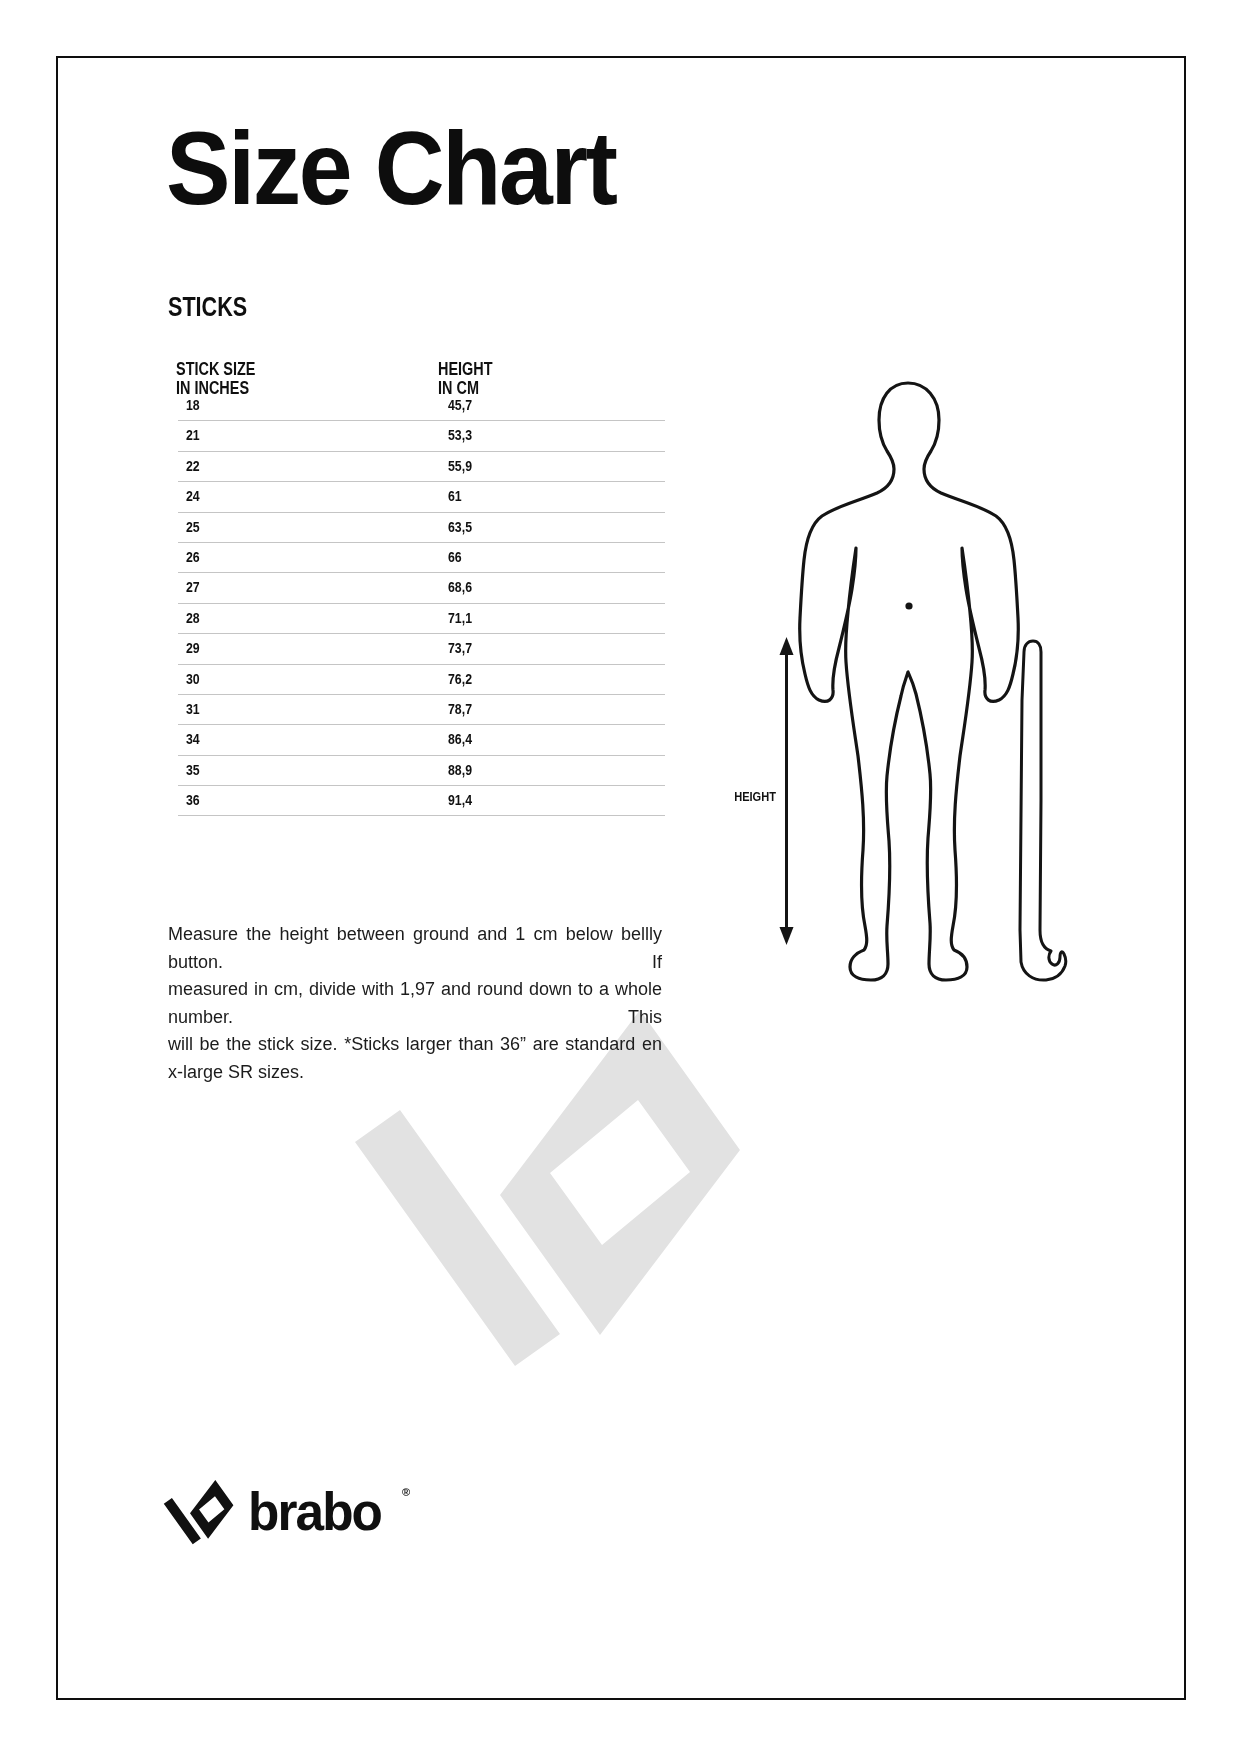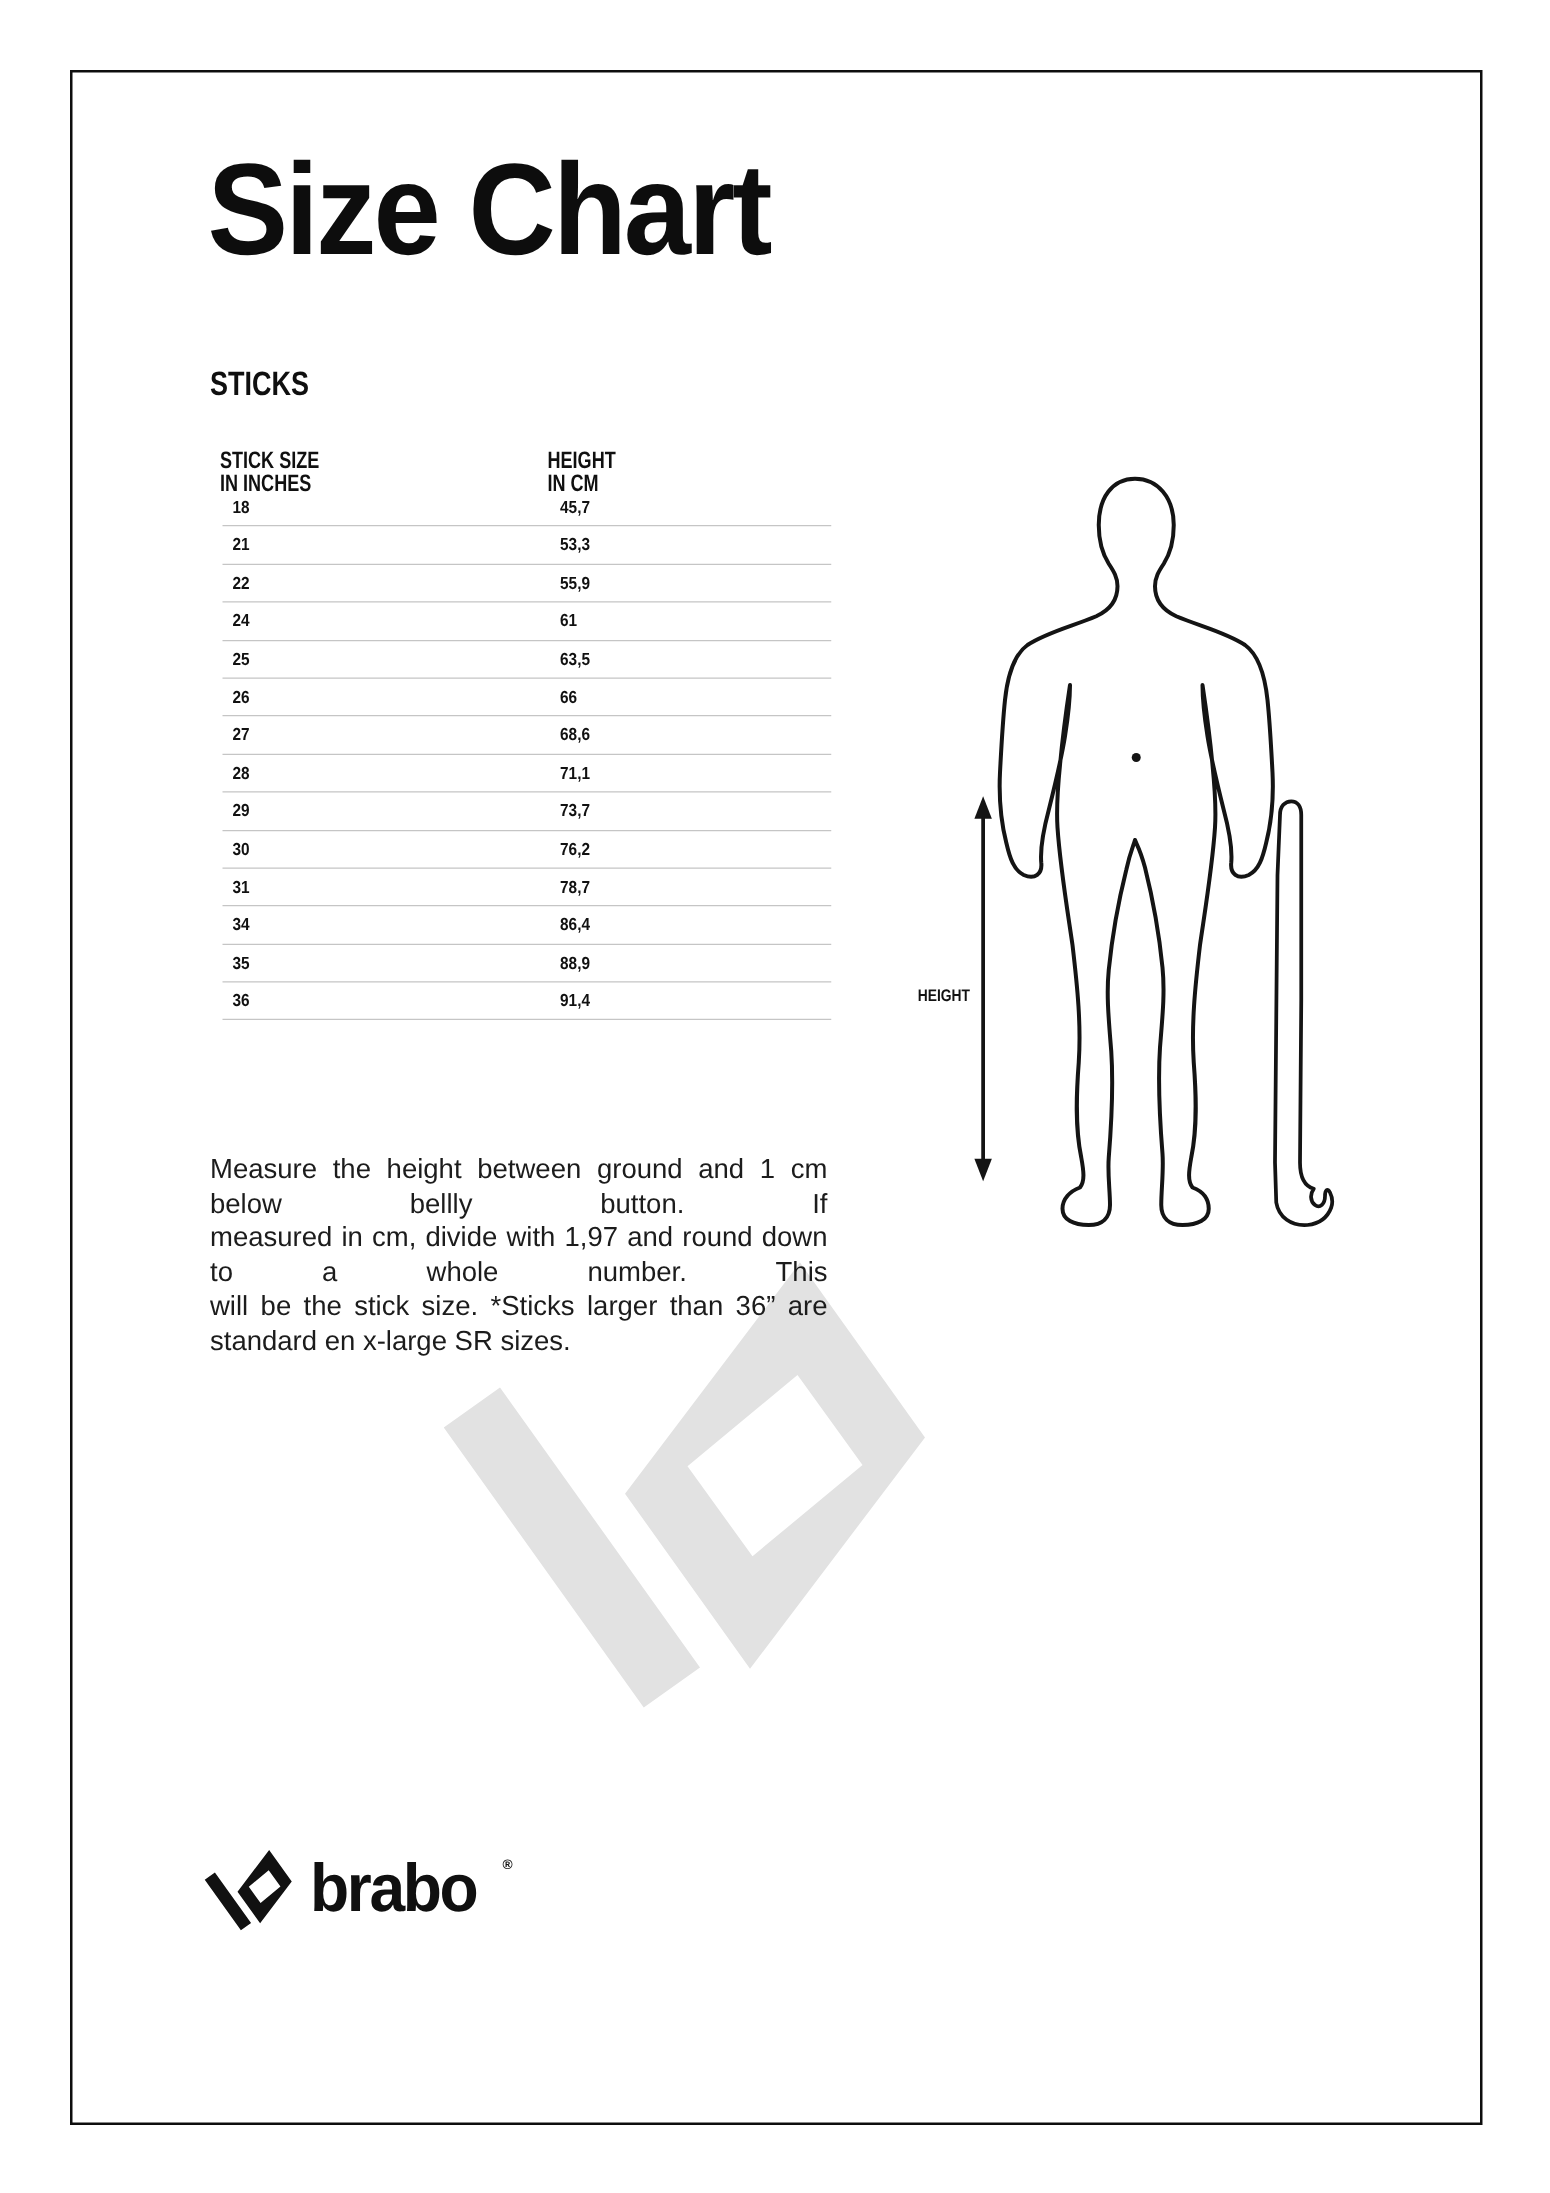--- a/index.html
+++ b/index.html
@@ -28,21 +28,21 @@
   .hcol.h2{left:270px;}
   .tbody{left:158px;top:391px;width:487px;margin-left:20px;}
   .trow{position:relative;height:29.4px;border-bottom:1.2px solid #c5c5c5;}
   .trow span{
     position:absolute;top:0;line-height:28.4px;font-size:14px;font-weight:700;color:#111;
     transform:scaleX(0.88);transform-origin:0 50%;white-space:nowrap;
   }
   .trow .c1{left:8px;}
   .trow .c2{left:270px;}
   
-  .note{left:168px;top:921px;width:494px;font-size:22px;line-height:27.5px;color:#1c1c1c;}
+  .note{left:168px;top:921px;width:494px;font-size:18px;line-height:27.5px;color:#1c1c1c;}
   .note .jl{text-align:justify;text-align-last:justify;}
   .note .ll{text-align:justify;text-align-last:left;}
   
   .fig-svg{left:680px;top:330px;}
   .height-label{
     left:690px;top:789px;width:86px;text-align:right;font-size:13.5px;font-weight:800;
     color:#121212;transform:scaleX(0.82);transform-origin:100% 0;white-space:nowrap;
   }
   
   .wm-svg{left:355px;top:1005px;}

